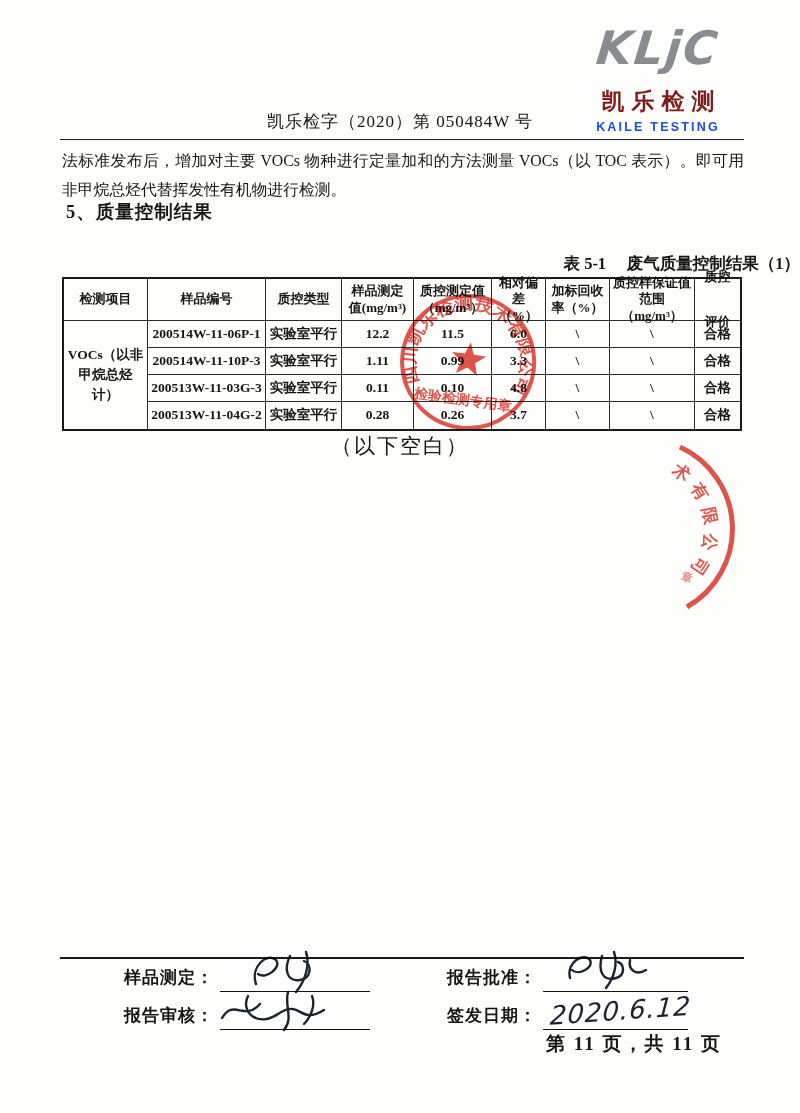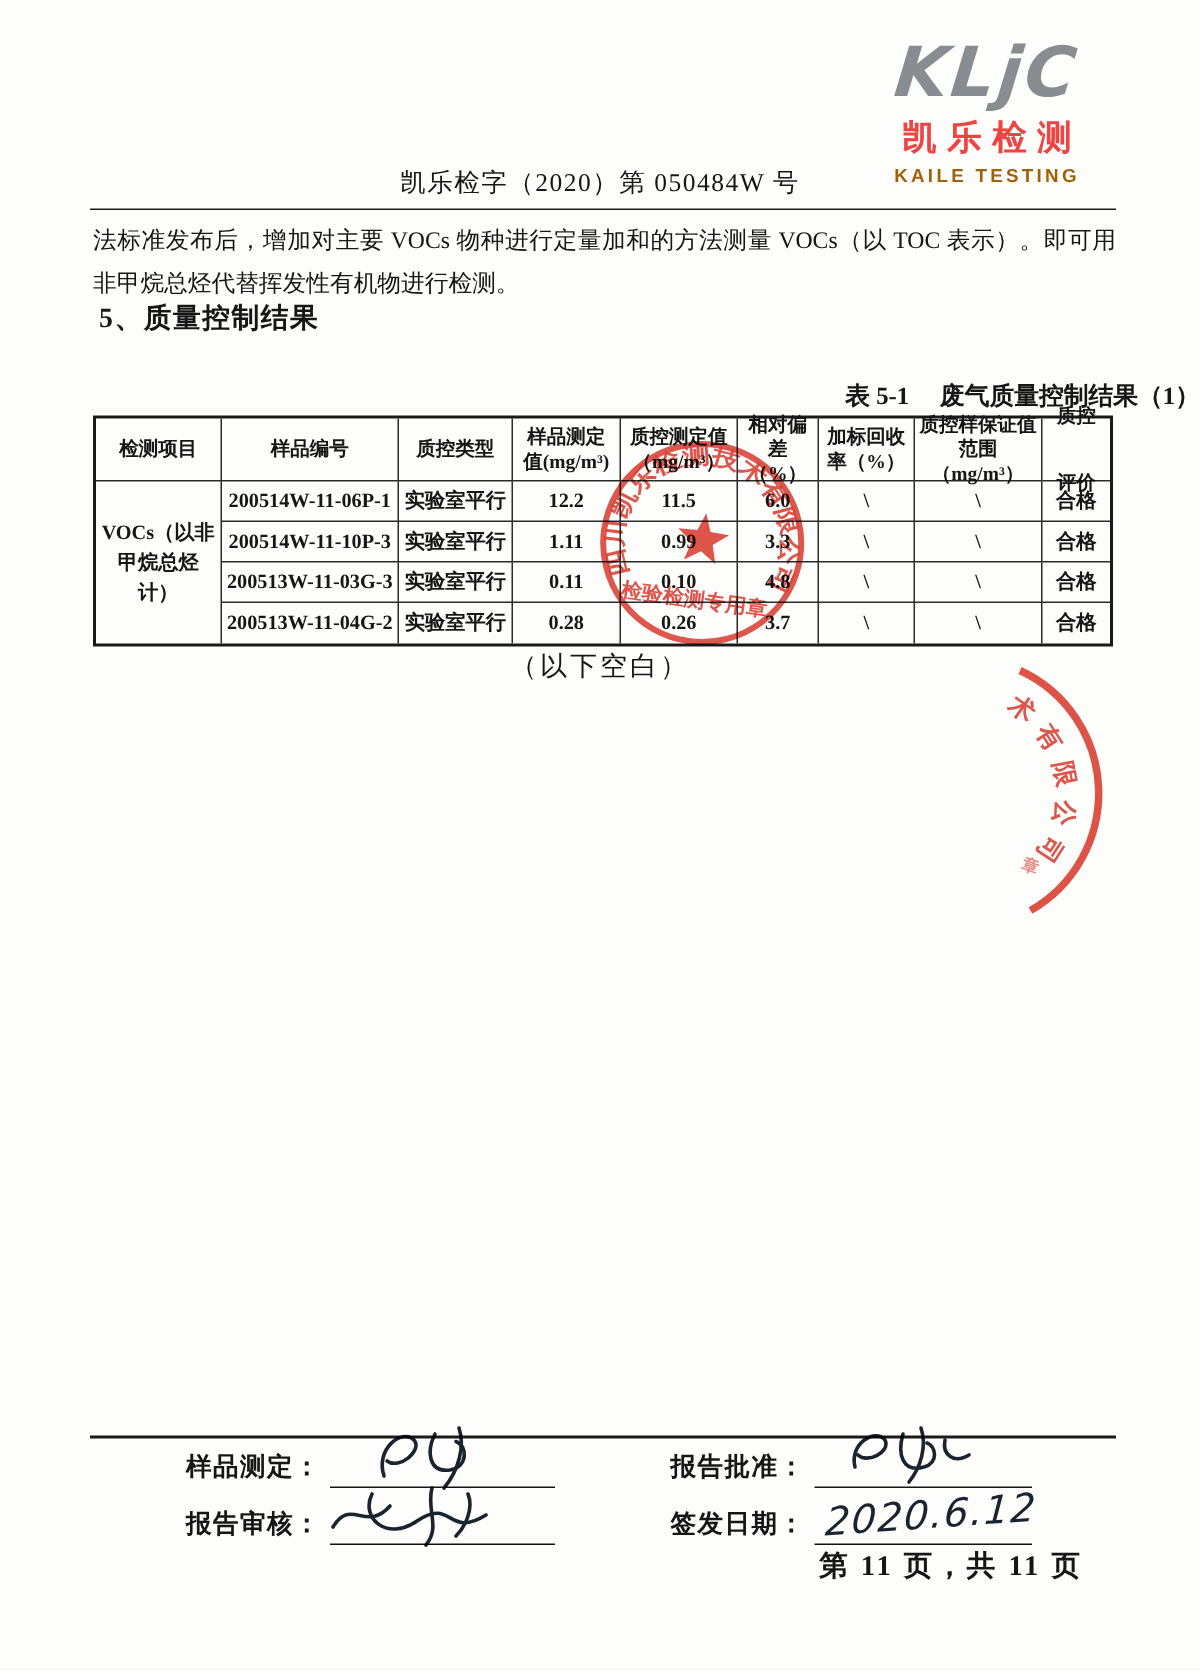--- a/index.html
+++ b/index.html
@@ -8,22 +8,22 @@
     background:#fdfdfb;overflow:hidden;
     font-family:"Liberation Serif","DejaVu Serif",serif;color:#161616;
   }
   
   .logo{position:absolute;top:24px;right:52px;width:180px;text-align:center;}
   .logo .brand{
     font-family:"DejaVu Sans",sans-serif;font-weight:bold;font-style:italic;
     font-size:46px;line-height:1.05;color:#888d92;letter-spacing:2px;
     transform:skewX(-6deg);
   }
-  .logo .cn{font-size:23px;font-weight:bold;color:#ef4444;letter-spacing:7px;margin-top:4px;padding-left:7px;}
-  .logo .en{font-family:"Liberation Sans",sans-serif;font-size:12.5px;font-weight:bold;letter-spacing:2.2px;color:#a16207;margin-top:3px;}
+  .logo .cn{font-size:23px;font-weight:bold;color:#7f1d1d;letter-spacing:7px;margin-top:14px;padding-left:7px;}
+  .logo .en{font-family:"Liberation Sans",sans-serif;font-size:12.5px;font-weight:bold;letter-spacing:2.2px;color:#1d4ed8;margin-top:3px;}
   
   .report-no{position:absolute;top:110px;left:0;width:100%;text-align:center;font-size:17px;letter-spacing:1px;}
   .rule-top{position:absolute;top:139px;left:60px;right:56px;border-top:1.5px solid #1d1d1d;}
   .para{position:absolute;top:147px;left:62px;width:682px;font-size:15.8px;line-height:1.82;text-align:justify;}
   .heading{position:absolute;top:199px;left:66px;font-size:18.5px;font-weight:bold;letter-spacing:1px;}
   .intro{position:absolute;top:231px;left:98px;font-size:15.8px;}
   .caption{position:absolute;top:253px;left:0;width:100%;text-align:right;font-size:16.5px;font-weight:bold;}
   
   .qc-table{
     position:absolute;top:277px;left:62px;width:676px;
@@ -34,21 +34,21 @@
   .cell{
     display:flex;flex-direction:column;justify-content:center;align-items:center;
     border-right:1px solid #2a2a2a;border-bottom:1px solid #2a2a2a;
     font-size:13px;line-height:1.25;text-align:center;padding:1px 2px;box-sizing:border-box;
   }
   .cell.hd{font-weight:bold;}
   .cell.no-r{border-right:none;gap:28px;}
   .cell.no-b{border-bottom:none;}
   .cell.group{grid-column:1;grid-row:2 / span 4;font-size:13.5px;font-weight:600;line-height:1.5;}
   .cell.val{font-weight:600;font-size:13.5px;font-family:"Liberation Serif",serif;}
-  .blank-note{position:absolute;top:432px;left:0;width:100%;text-align:center;font-size:18px;letter-spacing:2px;}
+  .blank-note{position:absolute;top:432px;left:0;width:100%;text-align:center;font-size:21px;letter-spacing:2px;}
   
   .stamp-main{position:absolute;left:394px;top:292px;width:148px;height:142px;transform:rotate(8deg);mix-blend-mode:multiply;opacity:.92;}
   .stamp-partial{position:absolute;left:620px;top:430px;width:180px;height:190px;mix-blend-mode:multiply;opacity:.95;}
   
   .sig-label{position:absolute;font-size:17px;font-weight:bold;letter-spacing:1px;}
   .sig-line{position:absolute;border-top:1.5px solid #141414;height:0;}
   .sig-svg{position:absolute;mix-blend-mode:multiply;}
   .date-hand{
     position:absolute;left:550px;top:995px;width:160px;
     font-family:"DejaVu Sans",sans-serif;font-style:italic;font-size:26px;color:#1a2430;

